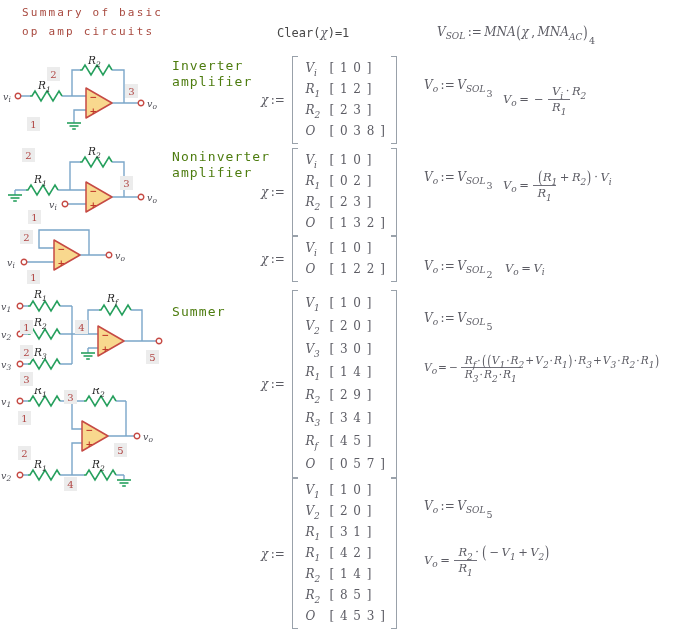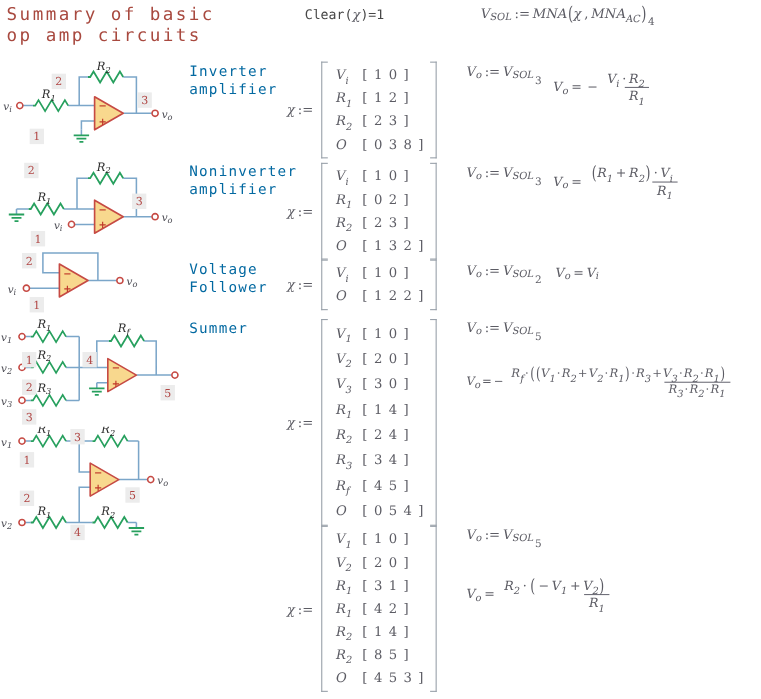--- a/index.html
+++ b/index.html
@@ -1,36 +1,36 @@
 <!DOCTYPE html>
 <html><head>
 <meta charset="utf-8">
 <style>
   html,body{margin:0;padding:0;background:#fff;}
   .canvas{position:relative;width:692px;height:635px;background:#fff;overflow:hidden;
           font-family:"DejaVu Serif",serif;}
-  .title{position:absolute;left:6px;top:3px;font-family:"DejaVu Sans Mono",monospace;
-         font-size:16px;line-height:19px;letter-spacing:2.2px;color:#a8493f;white-space:pre-line;}
+  .title{position:absolute;left:22px;top:3px;font-family:"DejaVu Sans Mono",monospace;
+         font-size:11px;line-height:19px;letter-spacing:2.2px;color:#a8493f;white-space:pre-line;}
   .seclabel{position:absolute;left:172px;font-family:"DejaVu Sans Mono",monospace;
-            font-size:13px;line-height:16px;letter-spacing:1.1px;color:#0369a1;white-space:pre-line;}
+            font-size:13px;line-height:16px;letter-spacing:1.1px;color:#4d7c0f;white-space:pre-line;}
   
   .math{position:absolute;display:flex;align-items:center;color:#5c5c64;font-size:12px;
-        font-family:"DejaVu Serif",serif;white-space:nowrap;}
+        font-family:"DejaVu Serif",serif;white-space:nowrap;margin-top:20px;}
   .fml{font-size:11.5px;}
   .f4{font-size:10.6px;}
   .f4 .mo{padding:0 1px;}
   .mv{font-style:italic;}
   .msub{display:inline-block;font-size:9px;font-style:italic;transform:translateY(4px);}
   .midx{display:inline-block;font-size:9.5px;transform:translateY(8px);margin-left:1px;}
   .mo{font-style:normal;padding:0 2.5px;}
   .mt{font-style:normal;font-family:"DejaVu Sans Mono",monospace;color:#474747;}
   .mpar{display:inline-block;font-style:normal;transform:scaleY(1.45);padding:0 .5px;}
   .mgroup{display:inline-flex;align-items:center;}
   .minner{display:inline-block;}
-  .mfrac{display:inline-flex;flex-direction:column;align-items:flex-end;margin:0 2px;}
+  .mfrac{display:inline-flex;flex-direction:column;align-items:flex-start;margin:0 2px;}
   .mnum{display:inline-block;padding:0 4px 1px;text-align:center;}
   .mden{display:inline-block;border-top:1px solid #70707a;padding:0 4px;text-align:center;}
   
   .mtx{position:absolute;display:flex;align-items:center;color:#5c5c64;font-size:12px;}
   .mtx-prefix{display:inline-flex;align-items:center;margin-right:5px;}
   .mtx-body{display:inline-flex;align-items:stretch;}
   .mbl,.mbr{display:inline-block;width:5px;}
   .mbl{border:1.3px solid #99a1aa;border-right:none;}
   .mbr{border:1.3px solid #99a1aa;border-left:none;}
   .mrows{display:flex;flex-direction:column;justify-content:space-evenly;padding:2px 5px 2px 7px;}
@@ -92,23 +92,21 @@
         <span class="minner"><span class="mv">χ</span><span class="mo">,</span><span class="mv">MNA</span><span class="msub">AC</span></span>
         <span class="mpar">)</span>
       </span>
       <span class="midx">4</span>
     </div>
 
   <div class="seclabel" style="top:58px">Inverter
 amplifier</div>
   <div class="seclabel" style="top:149px">Noninverter
 amplifier</div>
-  <div class="seclabel" style="top:238px">Voltage
-Follower</div>
-  <div class="seclabel" style="top:292px">Summer</div>
+  <div class="seclabel" style="top:304px">Summer</div>
 
   <div class="mtx" style="left:261px;top:56px">
     <span class="mtx-prefix">
         <span class="mv">χ</span>
         <span class="mo">:=</span>
       </span>
     <span class="mtx-body">
         <span class="mbl"></span>
         <span class="mrows">
           <span class="mrow">
@@ -198,33 +196,33 @@
           <span class="mrow">
             <span class="mname"><span class="mv">V</span><span class="msub">3</span></span>
             <span class="mvec">[ 3 0 ]</span>
           </span>
           <span class="mrow">
             <span class="mname"><span class="mv">R</span><span class="msub">1</span></span>
             <span class="mvec">[ 1 4 ]</span>
           </span>
           <span class="mrow">
             <span class="mname"><span class="mv">R</span><span class="msub">2</span></span>
-            <span class="mvec">[ 2 4 ]</span>
+            <span class="mvec">[ 2 9 ]</span>
           </span>
           <span class="mrow">
             <span class="mname"><span class="mv">R</span><span class="msub">3</span></span>
             <span class="mvec">[ 3 4 ]</span>
           </span>
           <span class="mrow">
             <span class="mname"><span class="mv">R</span><span class="msub">f</span></span>
             <span class="mvec">[ 4 5 ]</span>
           </span>
           <span class="mrow">
             <span class="mname"><span class="mv">O</span></span>
-            <span class="mvec">[ 0 5 4 ]</span>
+            <span class="mvec">[ 0 5 7 ]</span>
           </span>
         </span>
         <span class="mbr"></span>
       </span>
   </div>
   <div class="mtx" style="left:261px;top:478px">
     <span class="mtx-prefix">
         <span class="mv">χ</span>
         <span class="mo">:=</span>
       </span>

